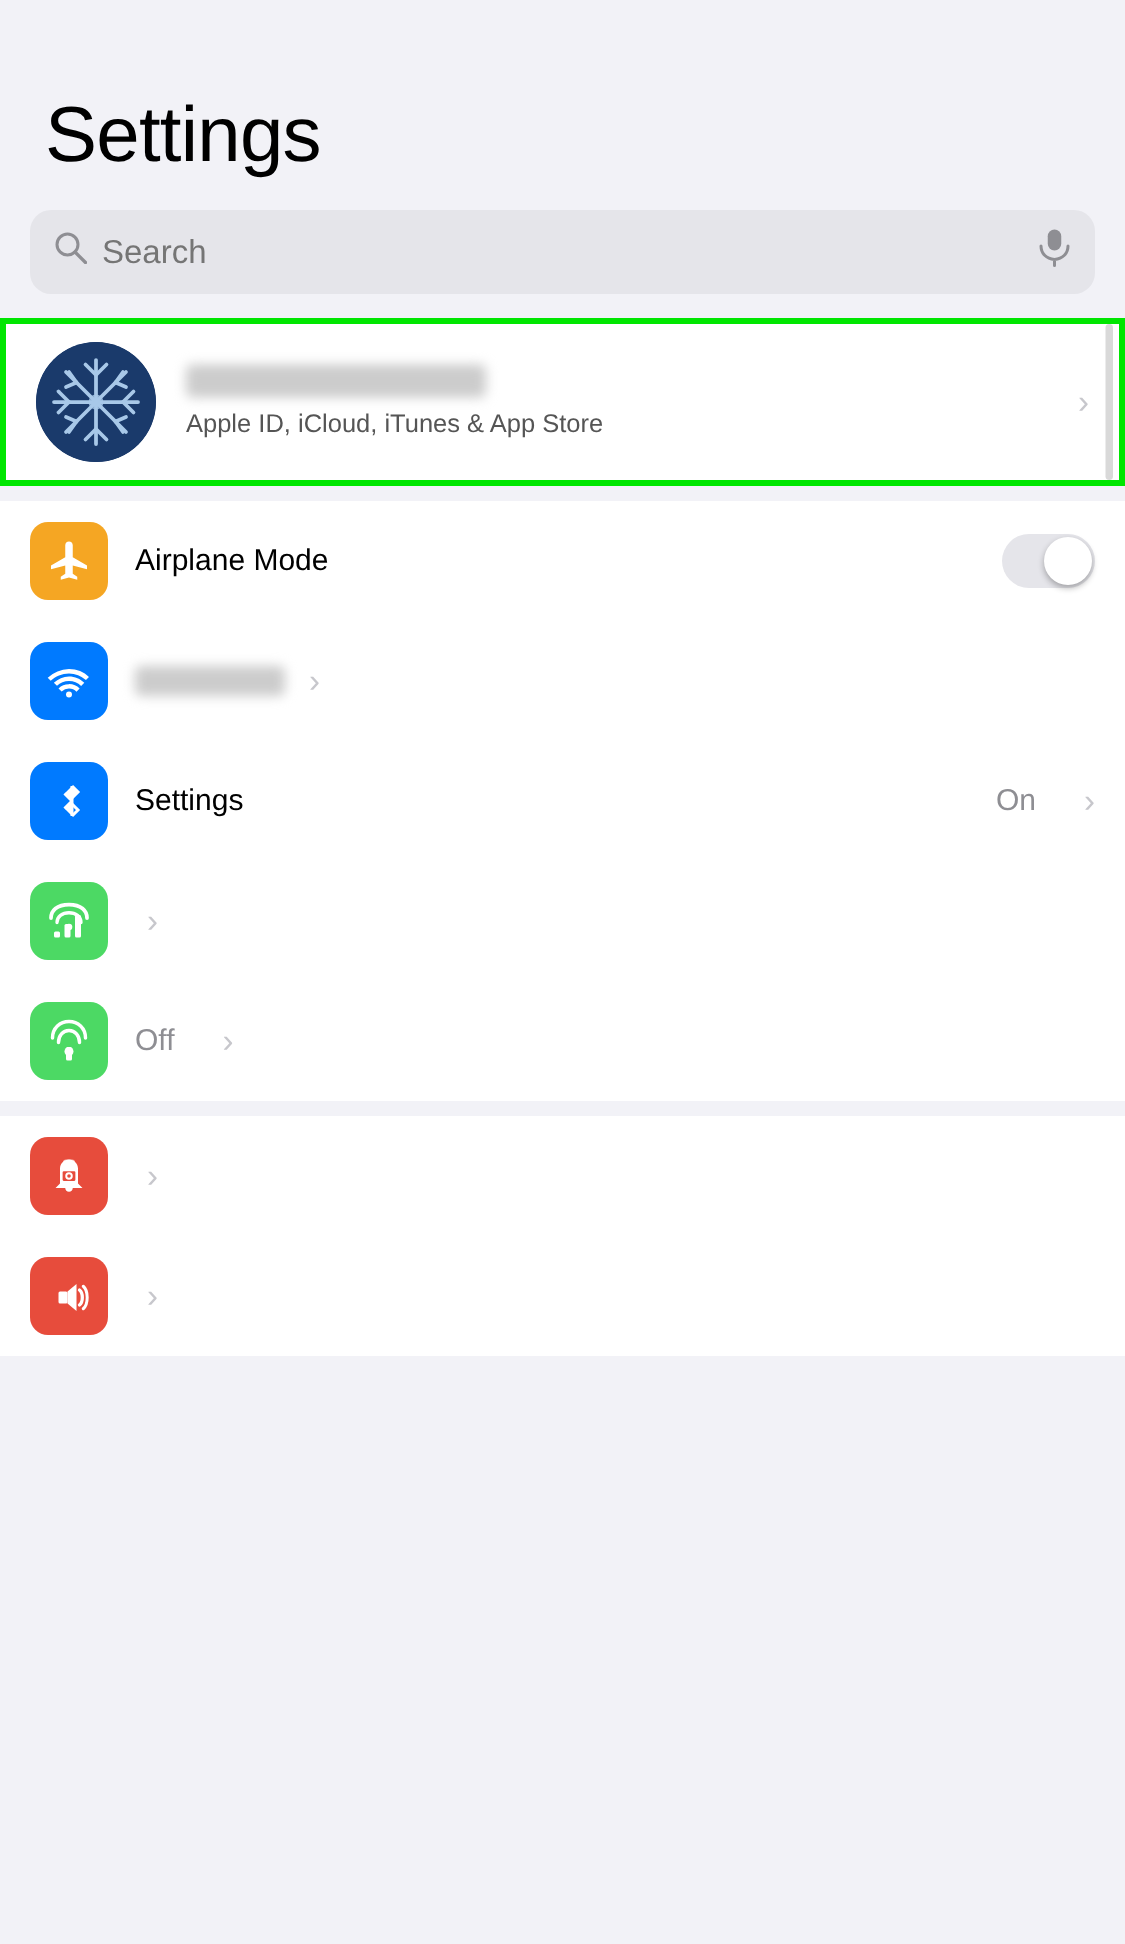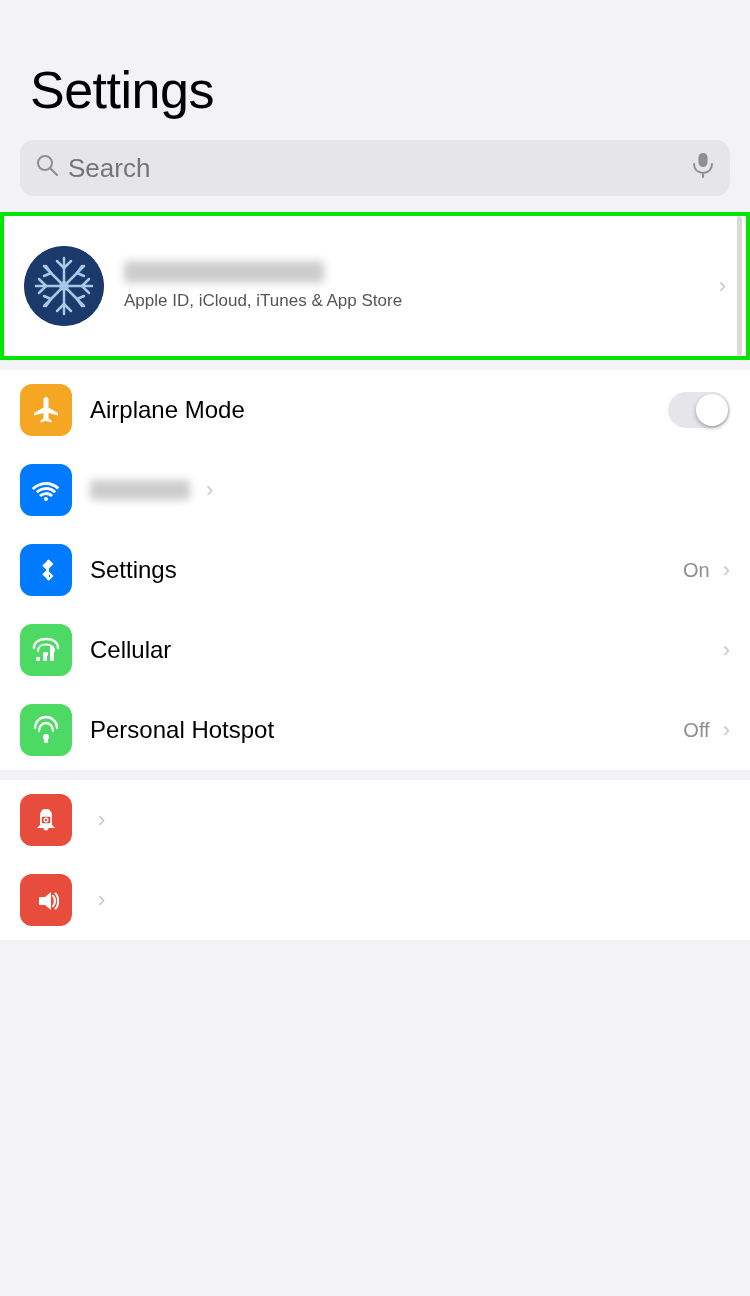--- a/index.html
+++ b/index.html
@@ -42,42 +42,42 @@
     .search-icon-wrap {
       color: #8e8e93;
       font-size: 22px;
     }
 
     .search-input {
       flex: 1;
       background: transparent;
       border: none;
       outline: none;
-      font-size: 26px;
+      font-size: 22px;
       color: #15803d;
       font-family: inherit;
     }
 
     .mic-icon-wrap {
       color: #8e8e93;
       font-size: 22px;
     }
 
     
     .apple-id-section {
       margin: 0 0 10px 0;
       background: #fff;
       border: 4px solid #00e600;
       position: relative;
     }
 
     .apple-id-row {
       display: flex;
       align-items: center;
-      padding: 30px 20px;
+      padding: 12px 20px;
       background: #fff;
       cursor: pointer;
       position: relative;
     }
 
     .avatar-circle {
       width: 80px;
       height: 80px;
       border-radius: 50%;
       background: #1a3a6b;
@@ -177,28 +177,28 @@
     .icon-sounds { background: #e74c3c; }
 
     .icon-svg {
       width: 30px;
       height: 30px;
       fill: white;
     }
 
     .row-label {
       flex: 1;
-      font-size: 24px;
+      font-size: 20px;
       color: #000;
     }
 
     .row-value {
       font-size: 20px;
       color: #8e8e93;
-      margin-right: 5px;
+      margin-right: 24px;
     }
 
     .toggle-container {
       display: flex;
       align-items: center;
     }
 
     .toggle {
       width: 62px;
       height: 36px;
@@ -347,34 +347,32 @@
         <rect x="5" y="22" width="4" height="4" rx="1" fill="white"></rect>
         <rect x="12" y="17" width="4" height="9" rx="1" fill="white"></rect>
         <rect x="19" y="11" width="4" height="15" rx="1" fill="white"></rect>
 
         <path d="M3 13 C3 8 7 4 15 4 C23 4 27 8 27 13" stroke="white" stroke-width="2.5" fill="none" stroke-linecap="round"></path>
         <path d="M7 16 C7 12 10.5 9.5 15 9.5 C19.5 9.5 23 12 23 16" stroke="white" stroke-width="2.2" fill="none" stroke-linecap="round"></path>
 
         <circle cx="15" cy="19" r="2.2" fill="white"></circle>
       </svg>
     </div>
-    <span class="row-label">Cellular</span>
     <span class="chevron">›</span>
   </div>
 
   <div class="settings-row">
     <div class="icon-wrap icon-hotspot">
       <svg class="icon-svg" viewBox="0 0 30 30" fill="white">
         <circle cx="15" cy="22" r="3" fill="white"></circle>
         <path d="M8 16 C8 11.5 11 8 15 8 C19 8 22 11.5 22 16" stroke="white" stroke-width="2.3" fill="none" stroke-linecap="round"></path>
         <path d="M4 13 C4 6.5 9 2 15 2 C21 2 26 6.5 26 13" stroke="white" stroke-width="2.3" fill="none" stroke-linecap="round"></path>
         <rect x="13" y="19" width="4" height="9" rx="1" fill="white"></rect>
       </svg>
     </div>
-    <span class="row-label">Personal Hotspot</span>
     <span class="row-value">Off</span>
     <span class="chevron">›</span>
   </div>
 </div>
 
 <div class="settings-section-group">
 
   <div class="settings-row">
     <div class="icon-wrap icon-notifications">
       <svg class="icon-svg" viewBox="0 0 30 30" fill="white">

